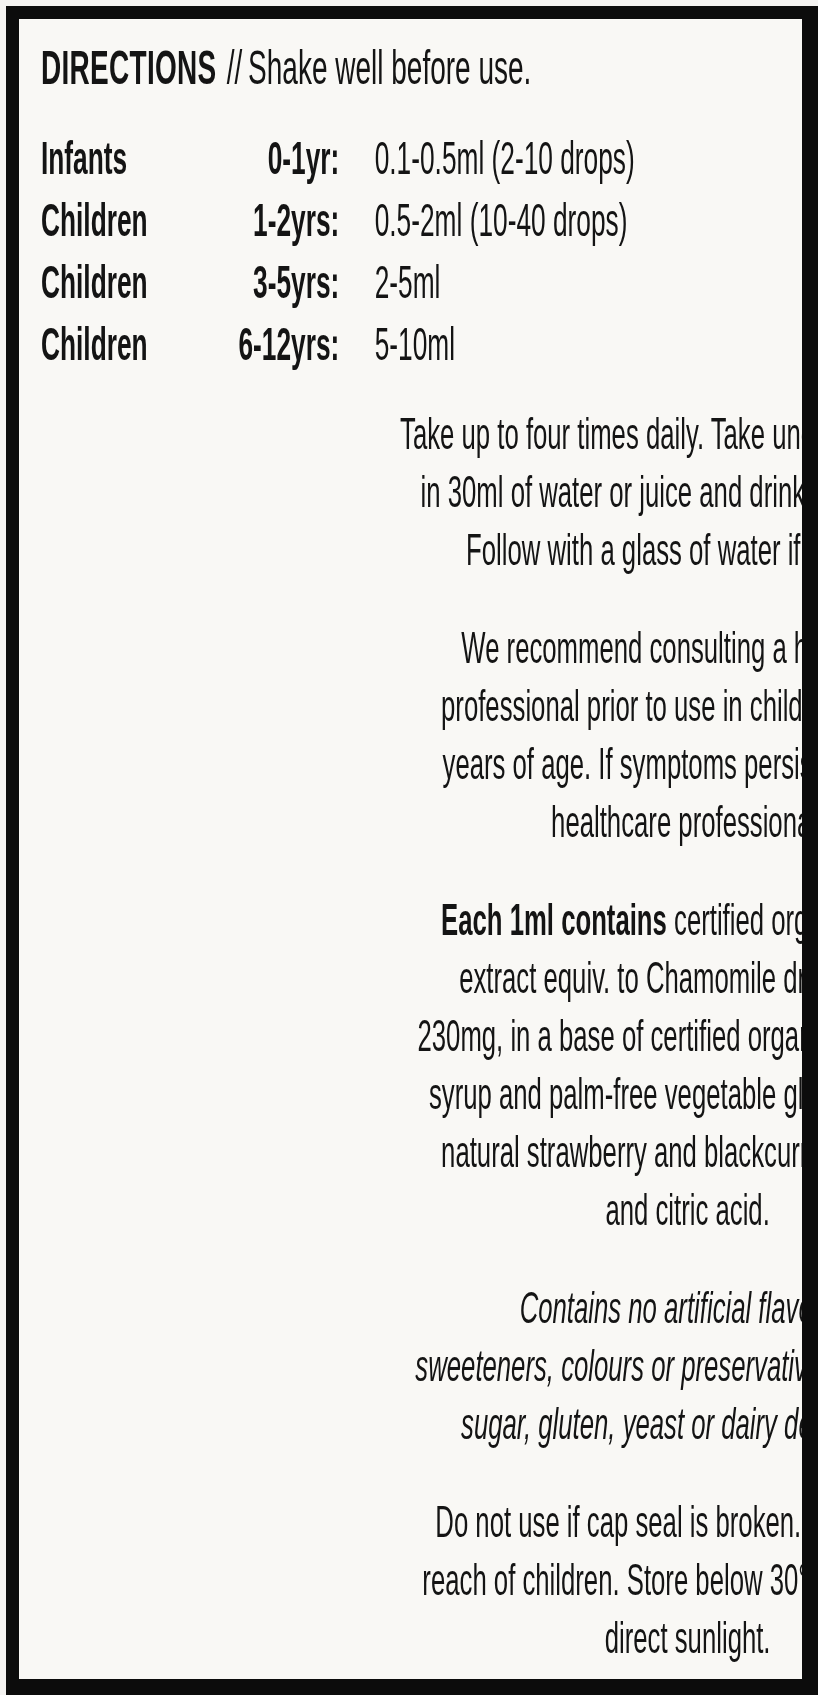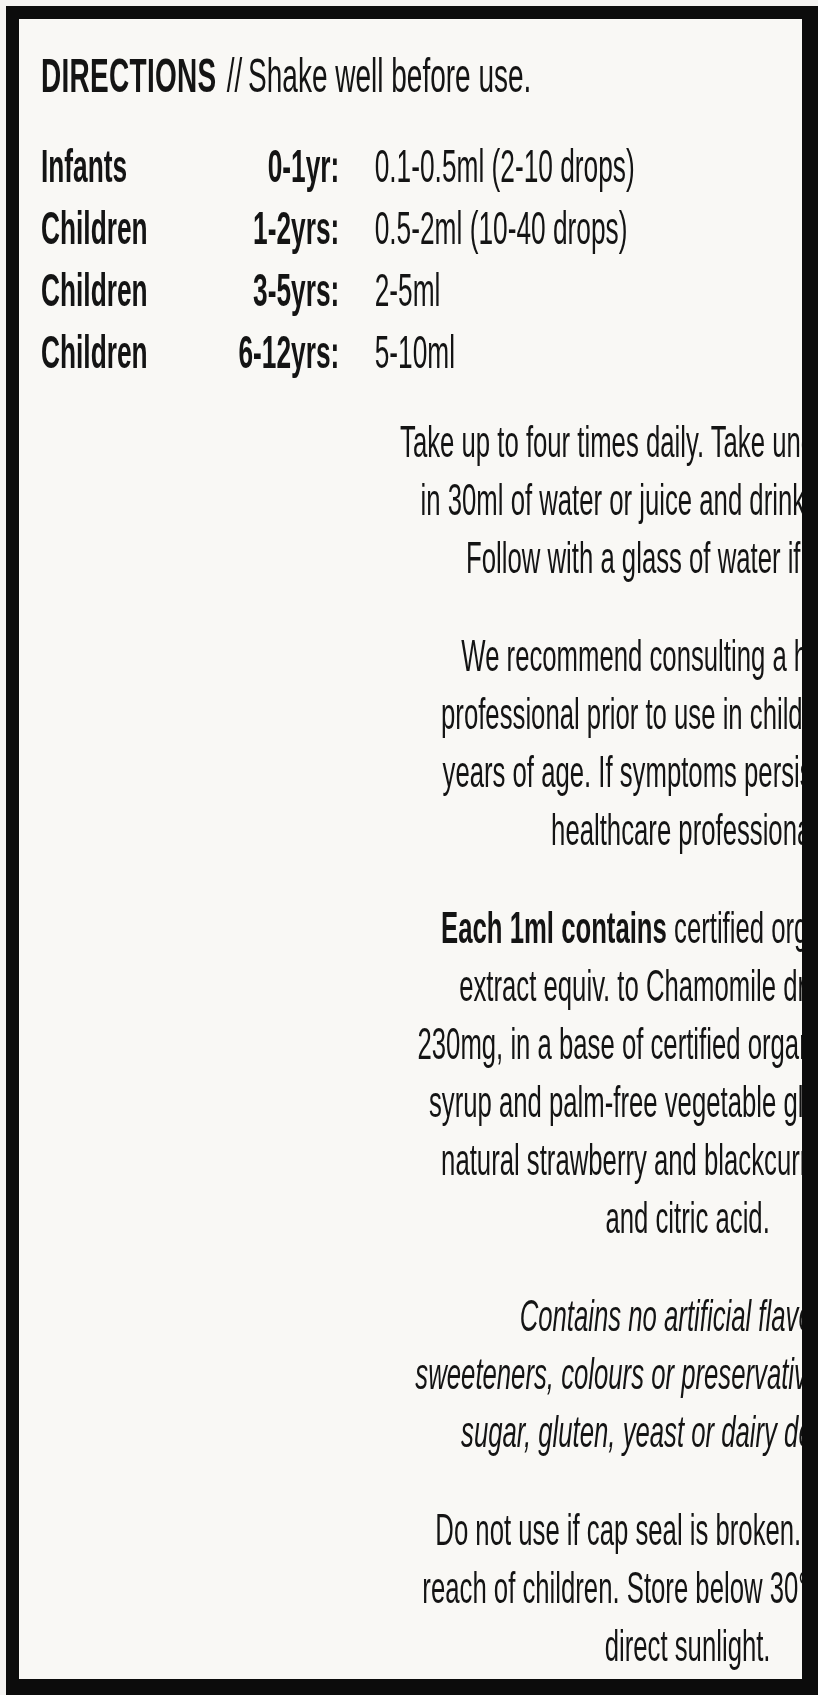--- a/index.html
+++ b/index.html
@@ -22,21 +22,21 @@
     top: 6px;
     right: 0;
     bottom: 0;
     border: 13px solid #0c0c0c;
     border-right-width: 16px;
     border-bottom-width: 16px;
     background: #f9f8f5;
     box-sizing: border-box;
   }
   .content {
-    padding: 24px 22px 0 22px;
+    padding: 16px 22px 0 22px;
     overflow: hidden;
     height: 100%;
     box-sizing: border-box;
   }
   
   .squeeze {
     width: 175%;
     transform: scaleX(0.5714);
     transform-origin: center top;
     margin-left: -37.5%;

